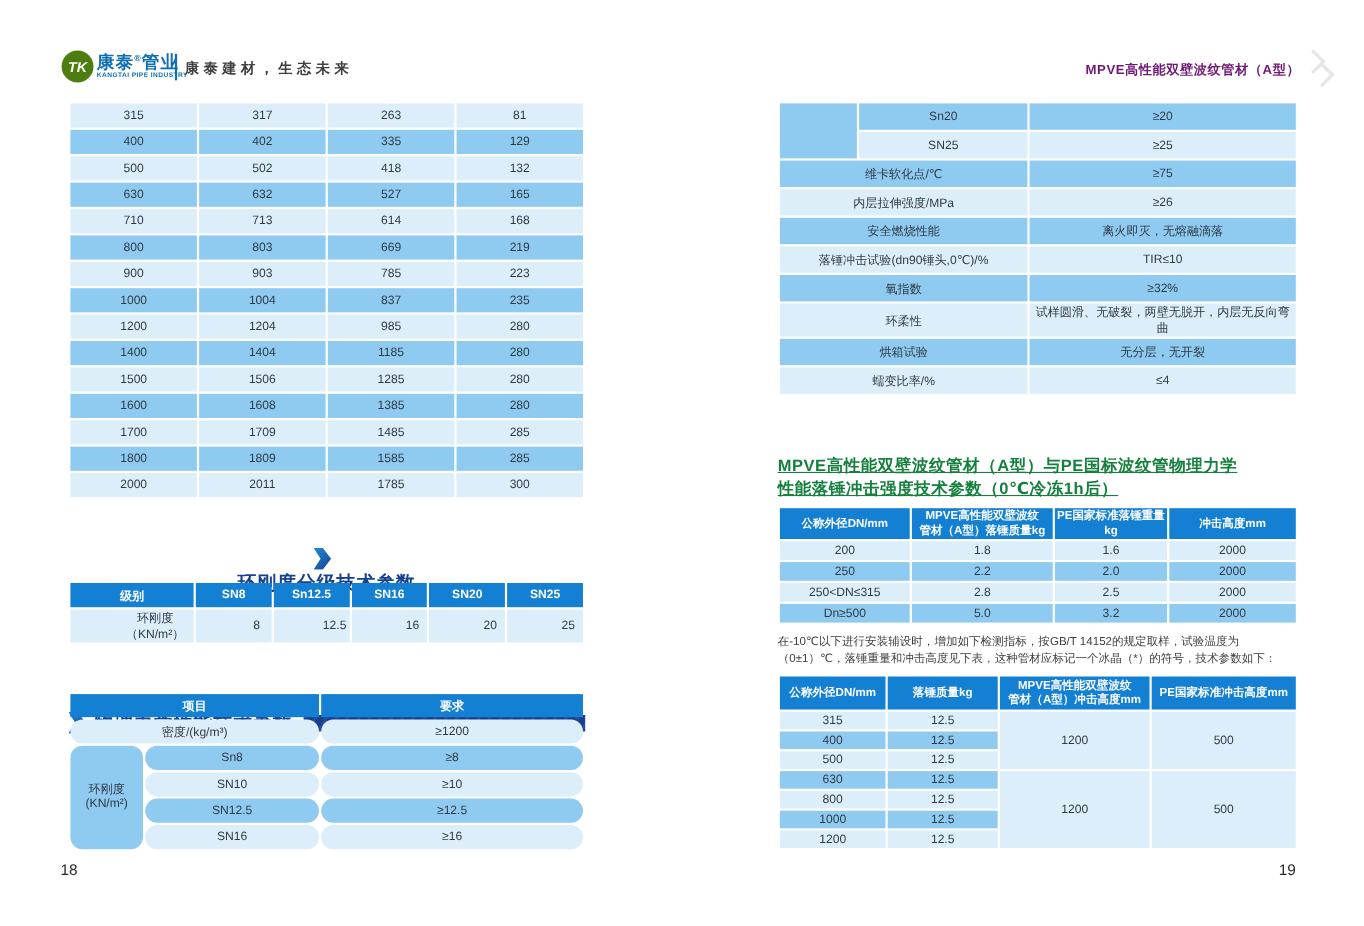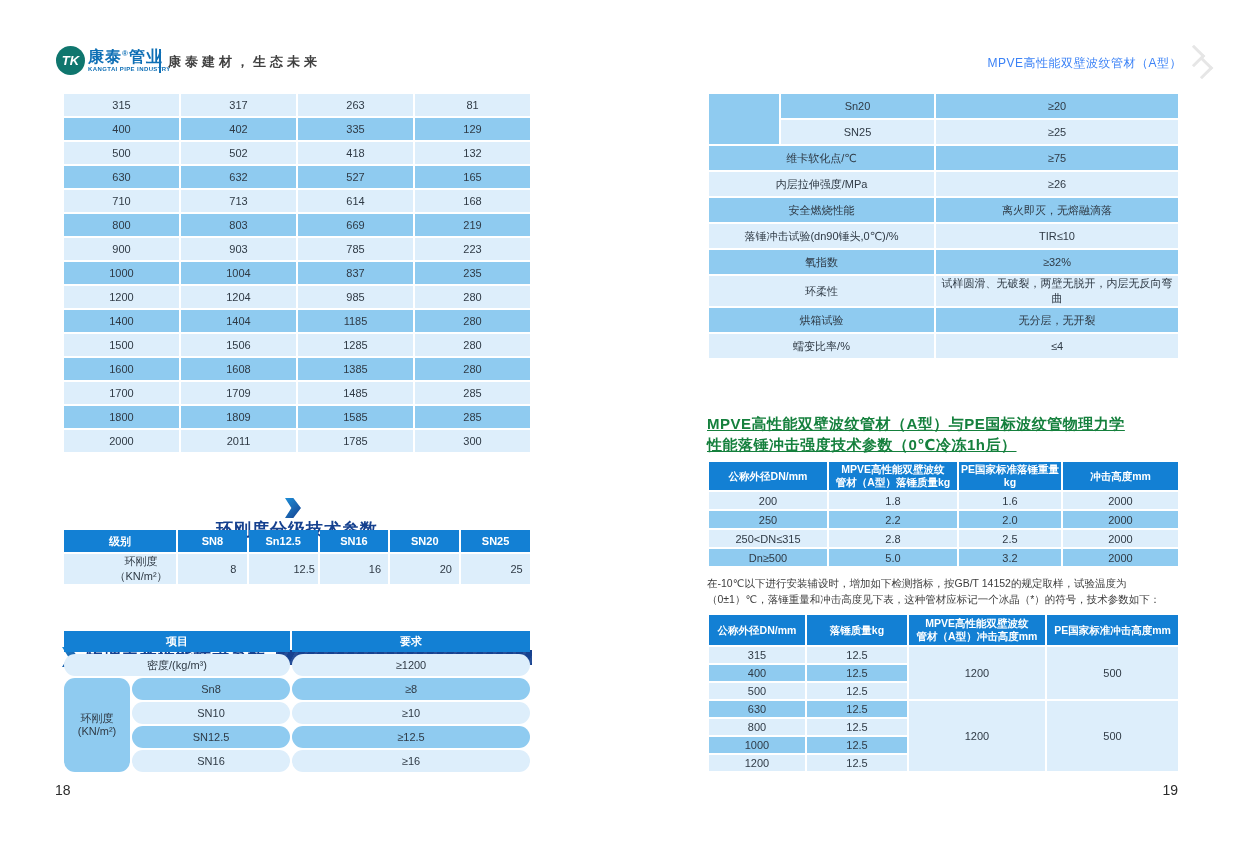--- a/index.html
+++ b/index.html
@@ -1,28 +1,28 @@
 <!DOCTYPE html>
 <html><head>
 <meta charset="utf-8">
 <style>
   html,body{margin:0;padding:0;background:#ffffff;}
   body{font-family:"Liberation Sans","DejaVu Sans",sans-serif;color:#333;}
   .sheet{position:relative;width:1240px;height:842px;background:#fff;overflow:hidden;}
 
   
   .logo-circle{position:absolute;left:56px;top:46px;width:29px;height:29px;border-radius:50%;
-    background:#0f766e;color:#fff;font-weight:bold;font-style:italic;font-size:13px;
+    background:#4d7c0f;color:#fff;font-weight:bold;font-style:italic;font-size:13px;
     display:flex;align-items:center;justify-content:center;letter-spacing:0;}
   .brand-cn{position:absolute;left:88px;top:47px;font-size:16px;font-weight:bold;color:#0e6fb5;letter-spacing:1px;}
   .brand-cn sup{font-size:8px;}
   .brand-en{position:absolute;left:88px;top:66px;font-size:6px;font-weight:bold;color:#0e6fb5;letter-spacing:0.4px;}
   .logo-divider{position:absolute;left:159px;top:49px;width:2px;height:24px;background:#0e6fb5;}
   .slogan{position:absolute;left:168px;top:53px;font-size:13px;color:#404040;font-weight:bold;letter-spacing:4px;}
-  .hdr-right-title{position:absolute;top:55px;right:58px;font-size:12px;font-weight:normal;color:#3b82f6;letter-spacing:0.5px;}
+  .hdr-right-title{position:absolute;top:55px;right:58px;font-size:12px;font-weight:bold;color:#701a75;letter-spacing:0.5px;}
   .hdr-glyph{position:absolute;right:24px;top:46px;width:32px;height:34px;}
   .hdr-glyph .chev{position:absolute;width:13px;height:13px;border-top:3px solid #e6e6e6;border-right:3px solid #e6e6e6;transform:rotate(45deg);}
   .hdr-glyph .chev.c1{left:2px;top:2px;}
   .hdr-glyph .chev.c2{left:10px;top:14px;}
 
   
   table{border-collapse:separate;border-spacing:2px;table-layout:fixed;width:100%;}
   td,th{text-align:center;vertical-align:middle;font-size:11px;font-weight:normal;color:#2f3a45;padding:0 2px;overflow:hidden;}
   .light{background:#ddeefb;}
   .mid{background:#8fcbf0;}

